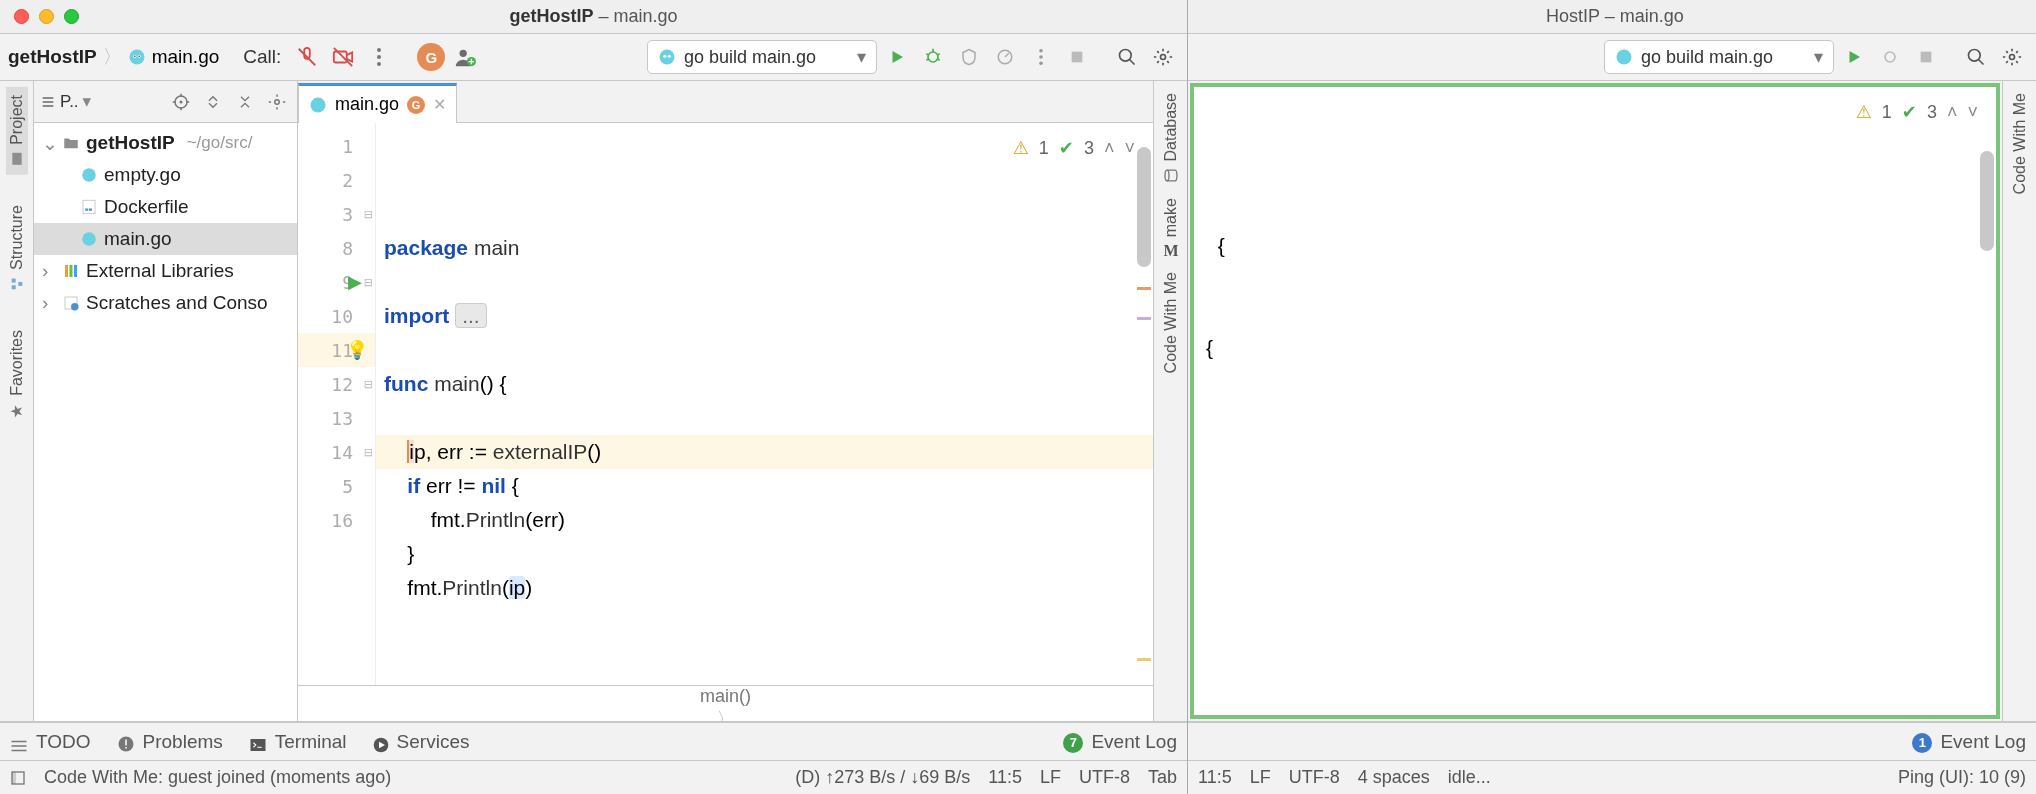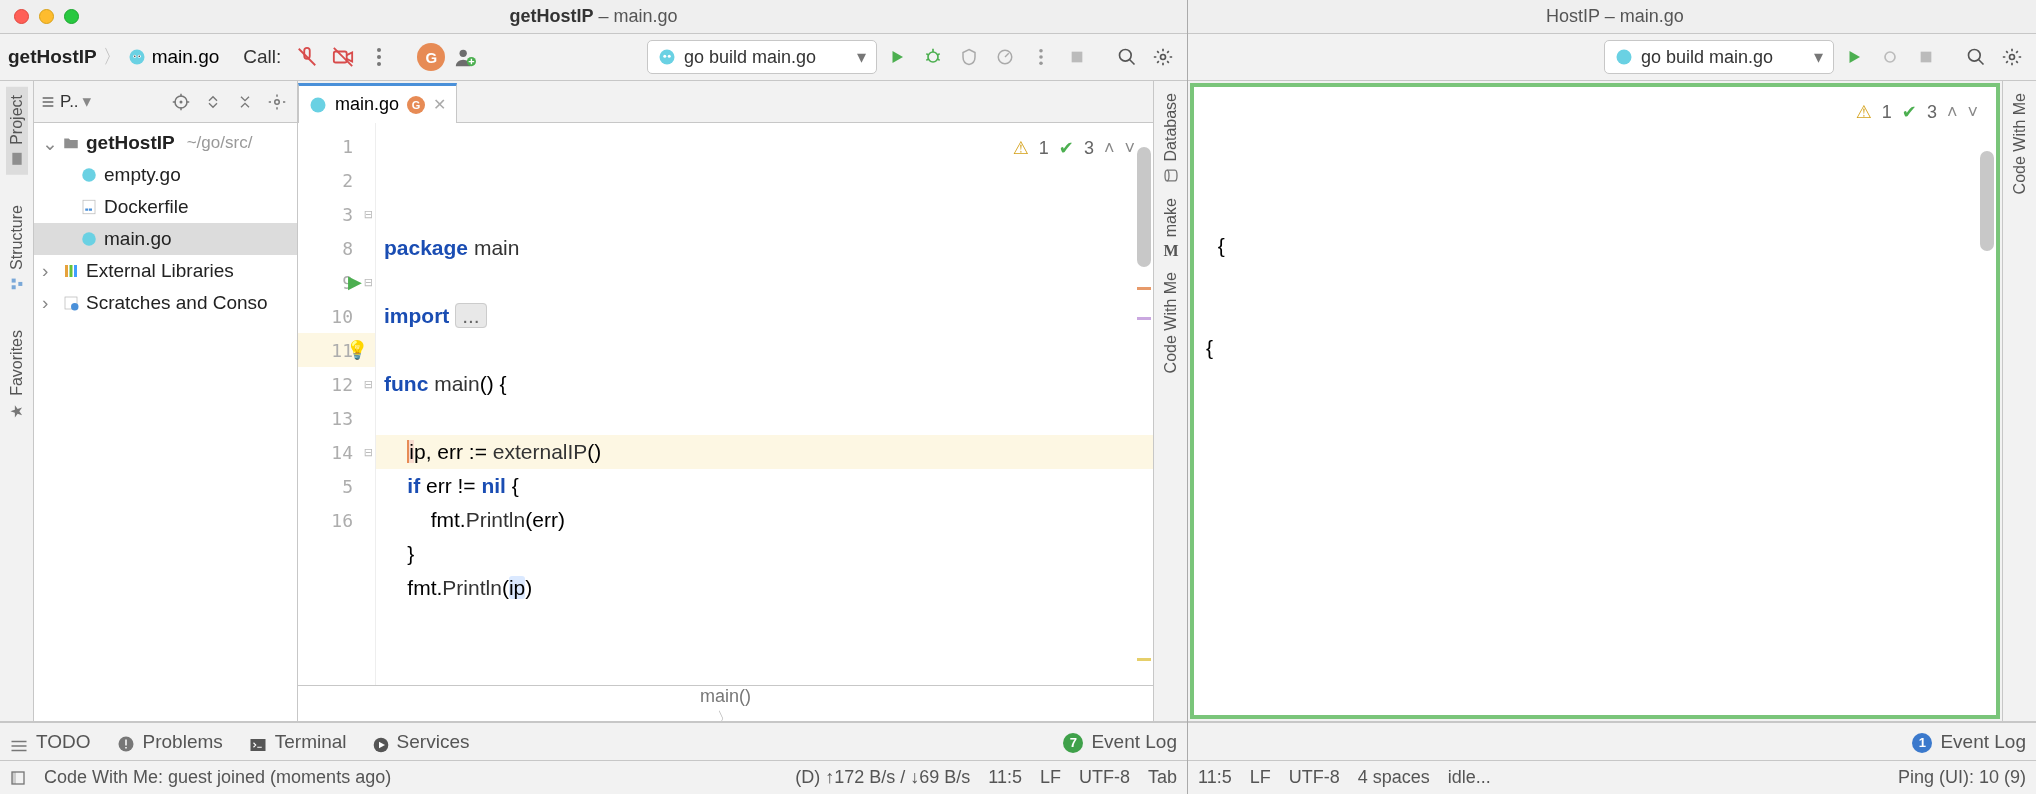--- a/index.html
+++ b/index.html
@@ -487,21 +487,21 @@
     </div>
   </div>
 
   <div class="statusbar">
     <svg width="16" height="16" viewBox="0 0 24 24">
         <rect x="3" y="3" width="18" height="18" fill="none" stroke="#777" stroke-width="2"></rect>
         <rect x="3" y="3" width="6" height="18" fill="#777" opacity="0.3"></rect>
       </svg>
     <span class="sbitem">Code With Me: guest joined (moments ago)</span>
     <div class="spacer"></div>
-    <span class="sbitem">(D) ↑172 B/s / ↓69 B/s</span>
+    <span class="sbitem">(D) ↑273 B/s / ↓69 B/s</span>
     <span class="sbitem">11:5</span>
     <span class="sbitem">LF</span>
     <span class="sbitem">UTF-8</span>
     <span class="sbitem">Tab</span>
   </div>
 
 </div>
 
 <div class="window right">
 

